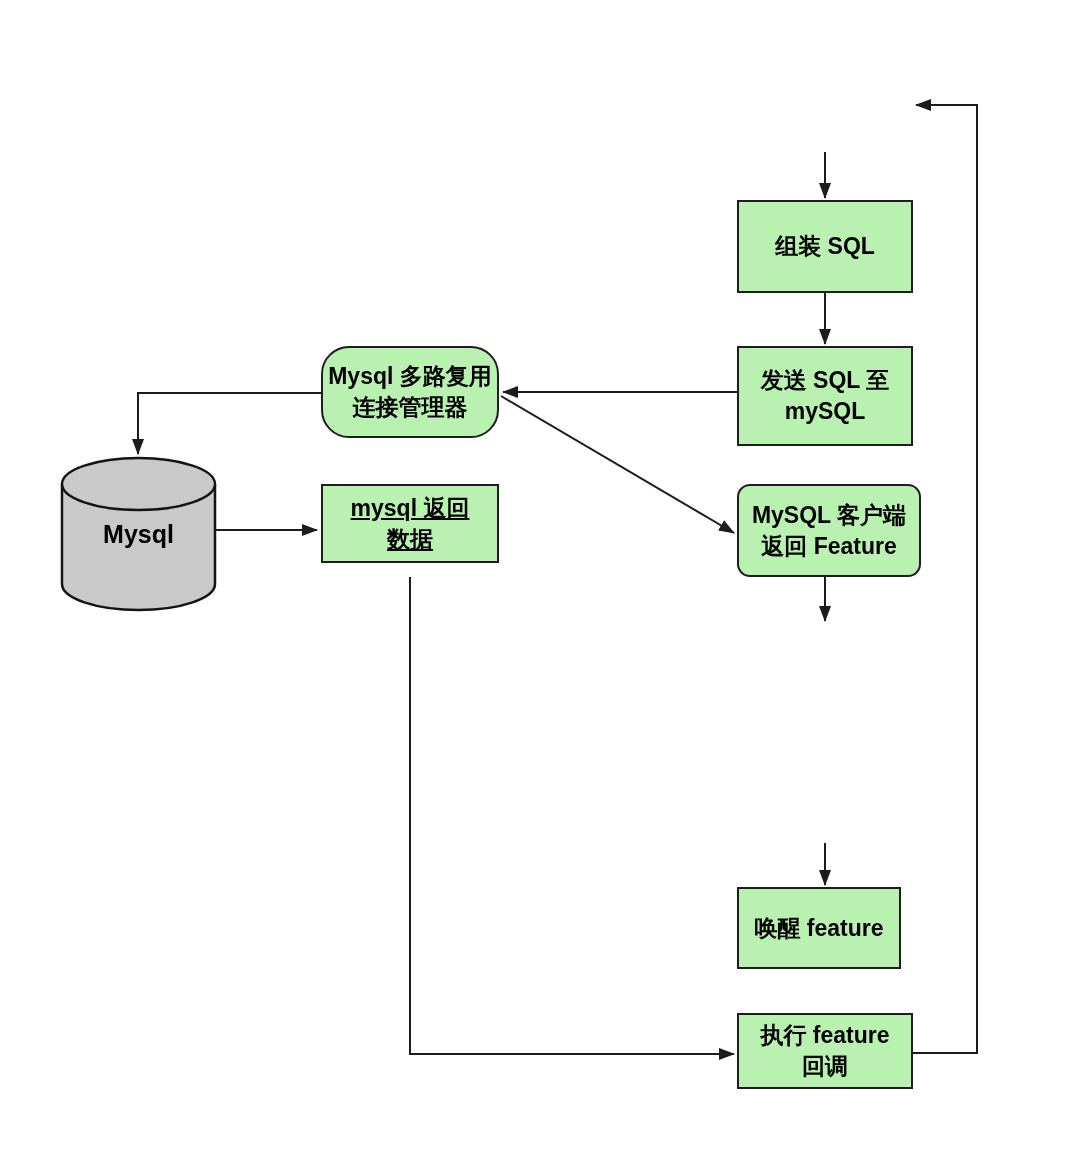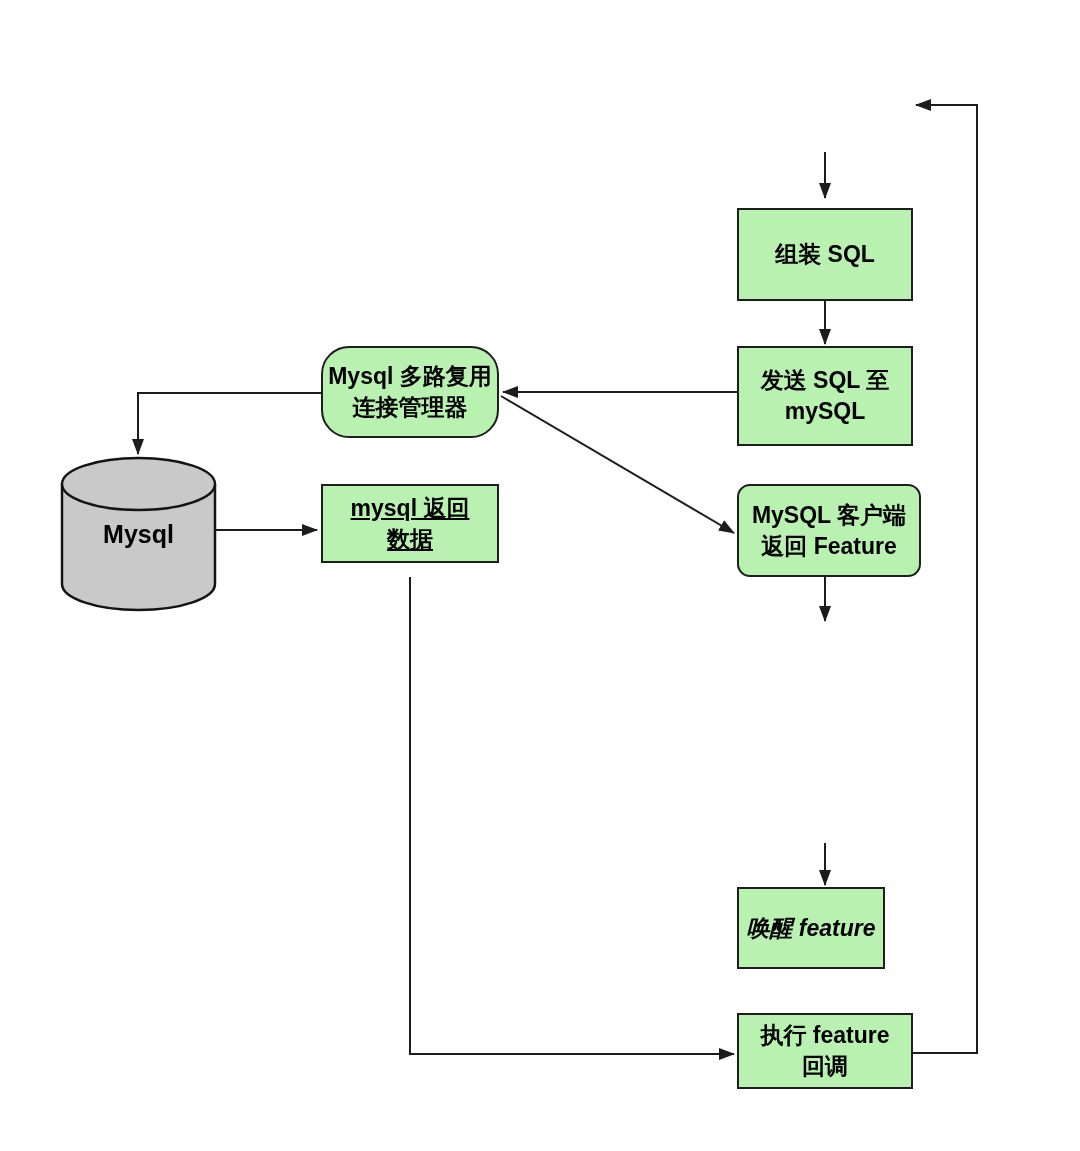--- a/index.html
+++ b/index.html
@@ -34,26 +34,26 @@
     font-weight:600;
     line-height:31px;
     white-space:pre-line;
   }
   .db-label{
     position:absolute;
     display:flex;align-items:center;justify-content:center;
     color:#000;font-size:25px;font-weight:600;
   }
   #n-http    {left:737px;top:58px;  width:176px;height:94px;}
-  #n-assemble{left:737px;top:200px; width:176px;height:93px;margin-top:8px;}
+  #n-assemble{left:737px;top:200px; width:176px;height:93px;}
   #n-send    {left:737px;top:346px; width:176px;height:100px;}
   #n-client  {left:737px;top:484px; width:184px;height:93px;border-radius:13px;}
   #n-addcb   {left:737px;top:623px; width:176px;height:94px;}
   #n-tomcat  {left:737px;top:751px; width:176px;height:92px;line-height:30px;}
-  #n-wake    {left:737px;top:887px; width:148px;height:82px;font-style:italic;}
+  #n-wake    {left:737px;top:887px; width:164px;height:82px;}
   #n-exec    {left:737px;top:1013px;width:176px;height:76px;}
   #n-mux     {left:321px;top:346px; width:178px;height:92px;border-radius:28px;}
   #n-retdata {left:321px;top:484px; width:178px;height:79px;text-decoration:underline;}
   #n-db      {left:62px; top:470px; width:153px;height:128px;}
 </style>
 </head>
 <body>
 
 <div id="canvas">
 

